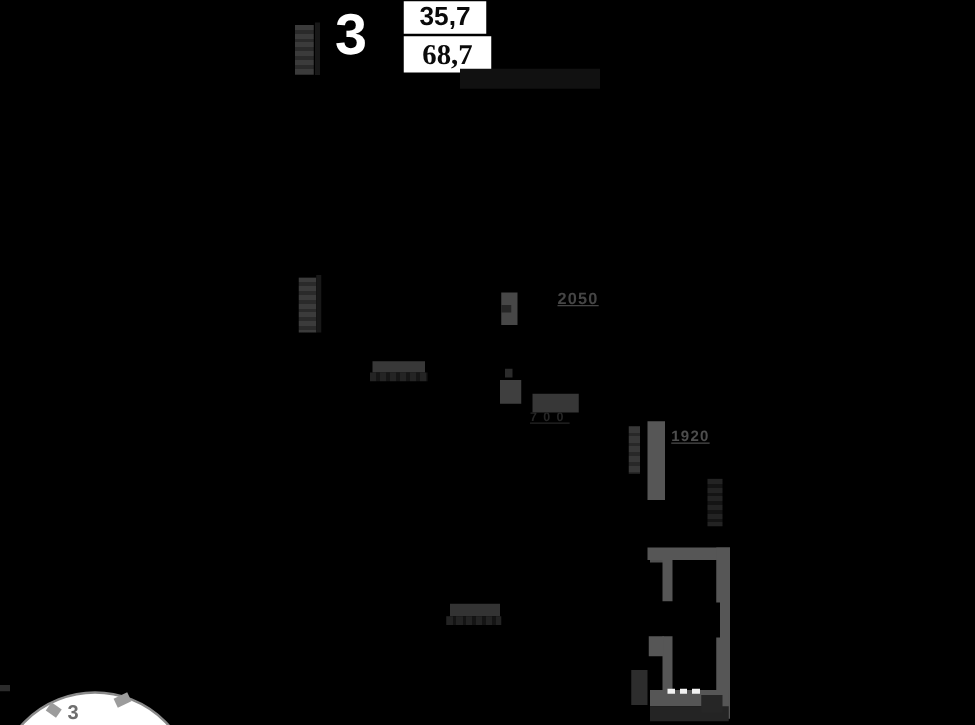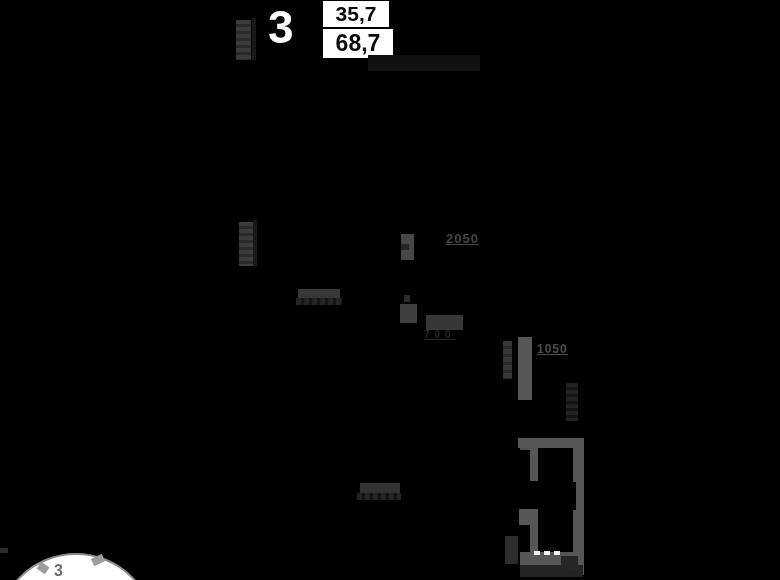--- a/index.html
+++ b/index.html
@@ -6,21 +6,21 @@
   .canvas{
     position:relative;width:780px;height:580px;background:#000;overflow:hidden;
     font-family:"Liberation Sans", sans-serif;
   }
   .abs{position:absolute;}
   
   .unit-number{left:268px;top:4px;color:#fff;font-size:46px;font-weight:bold;line-height:1;}
   .area-box{left:302px;top:1px;display:flex;flex-direction:column;gap:2px;padding-left:21px;}
   .area-cell{background:#fff;color:#0a0a0a;font-weight:bold;display:flex;align-items:center;justify-content:center;}
   .area-upper{width:66px;height:26px;font-size:21px;}
-  .area-lower{width:70px;height:29px;font-size:23px;}
+  .area-lower{width:70px;height:29px;font-size:23px;font-family:Liberation Serif, serif;}
   .dark-bar{left:368px;top:55px;width:112px;height:16px;background:#111;}
   
   .strip{background:repeating-linear-gradient(180deg,#3b3b3b 0 4px,#2a2a2a 4px 7px);}
   .strip-a{left:236px;top:20px;width:15px;height:40px;}
   .line-a{left:252px;top:18px;width:4px;height:42px;background:#181818;}
   .strip-b{left:239px;top:222px;width:14px;height:44px;}
   .line-b{left:253px;top:220px;width:4px;height:46px;background:#181818;}
   .blob-c{left:298px;top:289px;width:42px;height:9px;background:#383838;}
   .blob-c2{left:296px;top:298px;width:46px;height:7px;background:repeating-linear-gradient(90deg,#242424 0 5px,#161616 5px 8px);}
   .blob-d{left:360px;top:483px;width:40px;height:10px;background:#333;}
@@ -88,21 +88,21 @@
   <div class="abs blob-d2"></div>
   <div class="abs vtext-r"></div>
 
   <div class="abs door-a"></div>
   <div class="abs door-a-notch"></div>
   <div class="abs door-b"></div>
   <div class="abs door-b-mark"></div>
   <div class="abs blob-900"></div>
 
   <div class="abs dim dim-top">2050</div>
-  <div class="abs dim dim-right">1050</div>
+  <div class="abs dim dim-right">1920</div>
   <div class="abs dim dim-door">700</div>
 
   <div class="abs bar-a"></div>
   <div class="abs bar-b"></div>
   <div class="abs bar-b2"></div>
 
   <div class="abs room-top"></div>
   <div class="abs room-right"></div>
   <div class="abs room-right-notch"></div>
   <div class="abs room-left-upper"></div>

